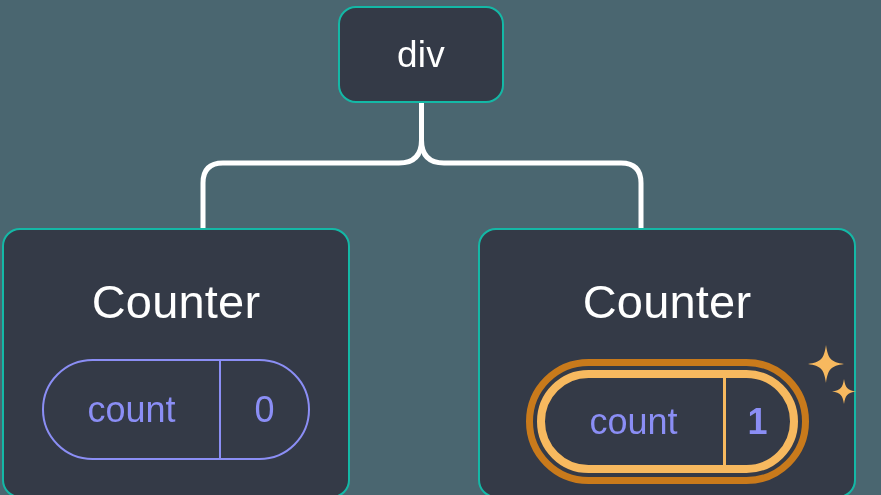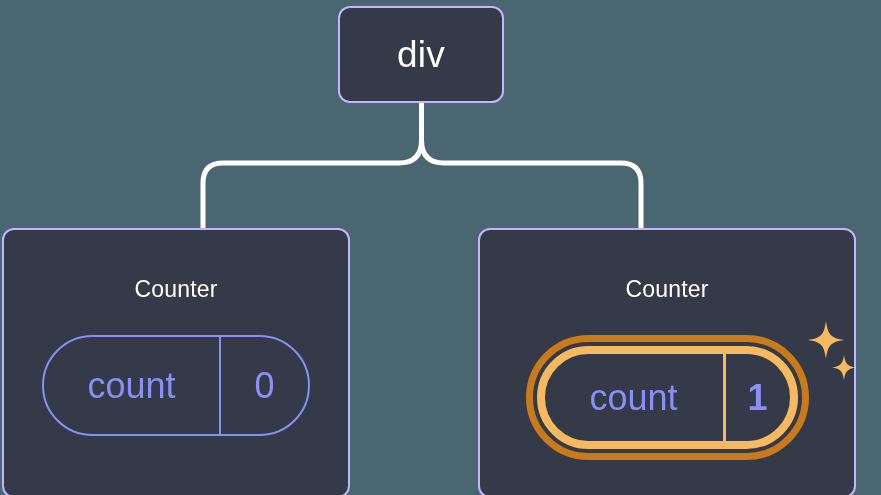--- a/index.html
+++ b/index.html
@@ -29,22 +29,22 @@
     width: 881px;
     height: 495px;
     pointer-events: none;
   }
 
   
   .node {
     position: absolute;
     box-sizing: border-box;
     background: #343a47;
-    border: 2px solid #c4b5fd;
-    border-radius: 12px;
+    border: 2px solid #14b8a6;
+    border-radius: 18px;
   }
   .node-root {
     left: 338px;
     top: 6px;
     width: 166px;
     height: 97px;
     display: flex;
     align-items: center;
     justify-content: center;
   }
@@ -64,21 +64,21 @@
   .node-left {
     left: 2px;
     width: 348px;
   }
   .node-right {
     left: 478px;
     width: 378px;
   }
   .child-title {
     color: #ffffff;
-    font-size: 23px;
+    font-size: 47px;
     line-height: 1;
     letter-spacing: 0.2px;
     margin-top: 48px;
   }
 
   
   .pill-wrap {
     position: relative;
     margin-top: 34px;
   }

